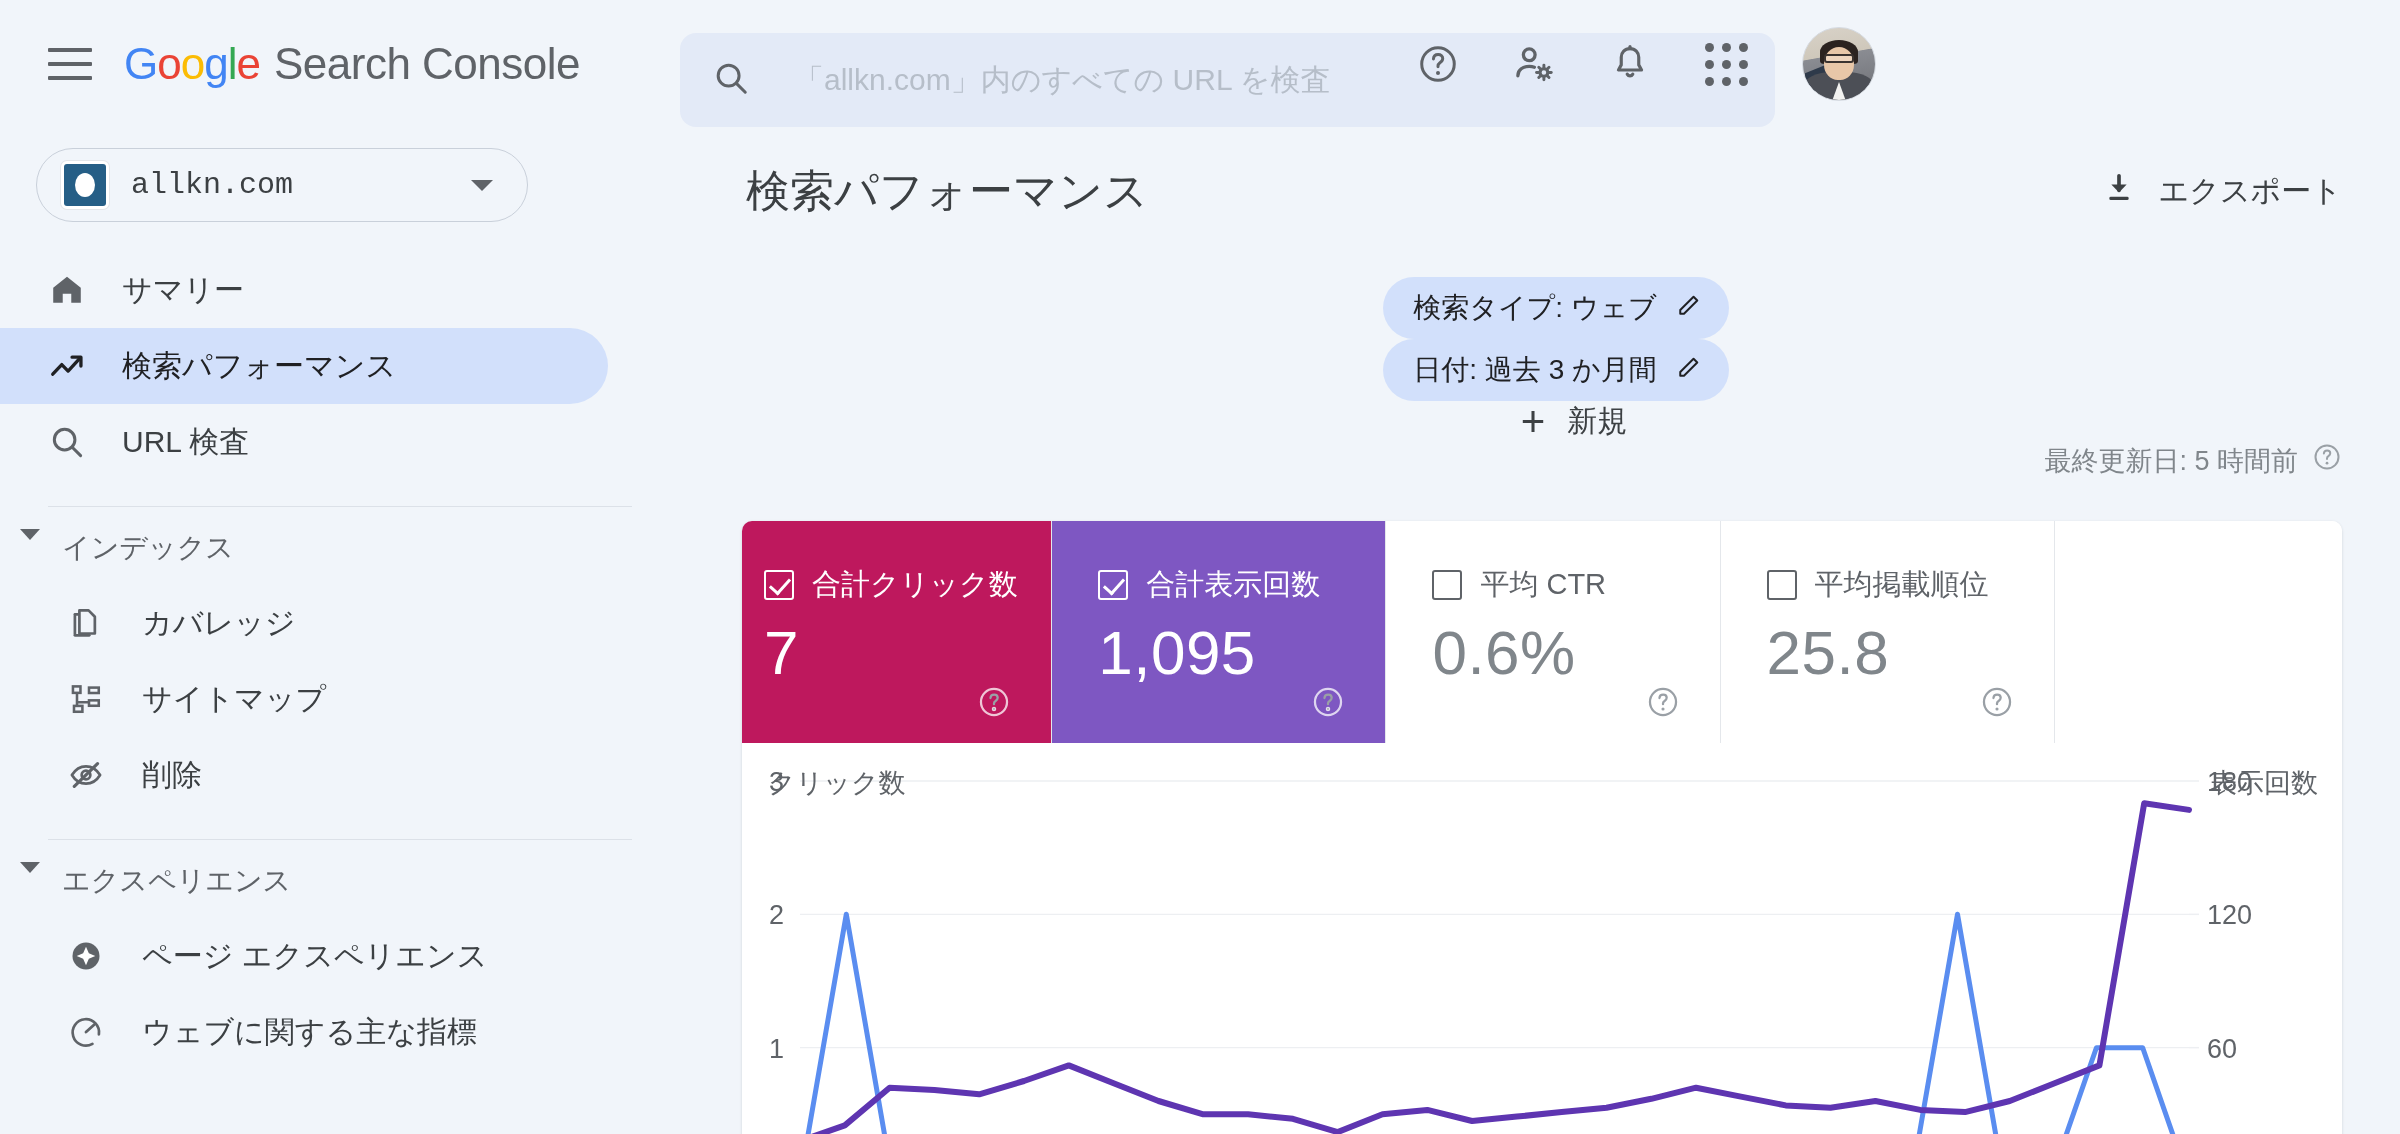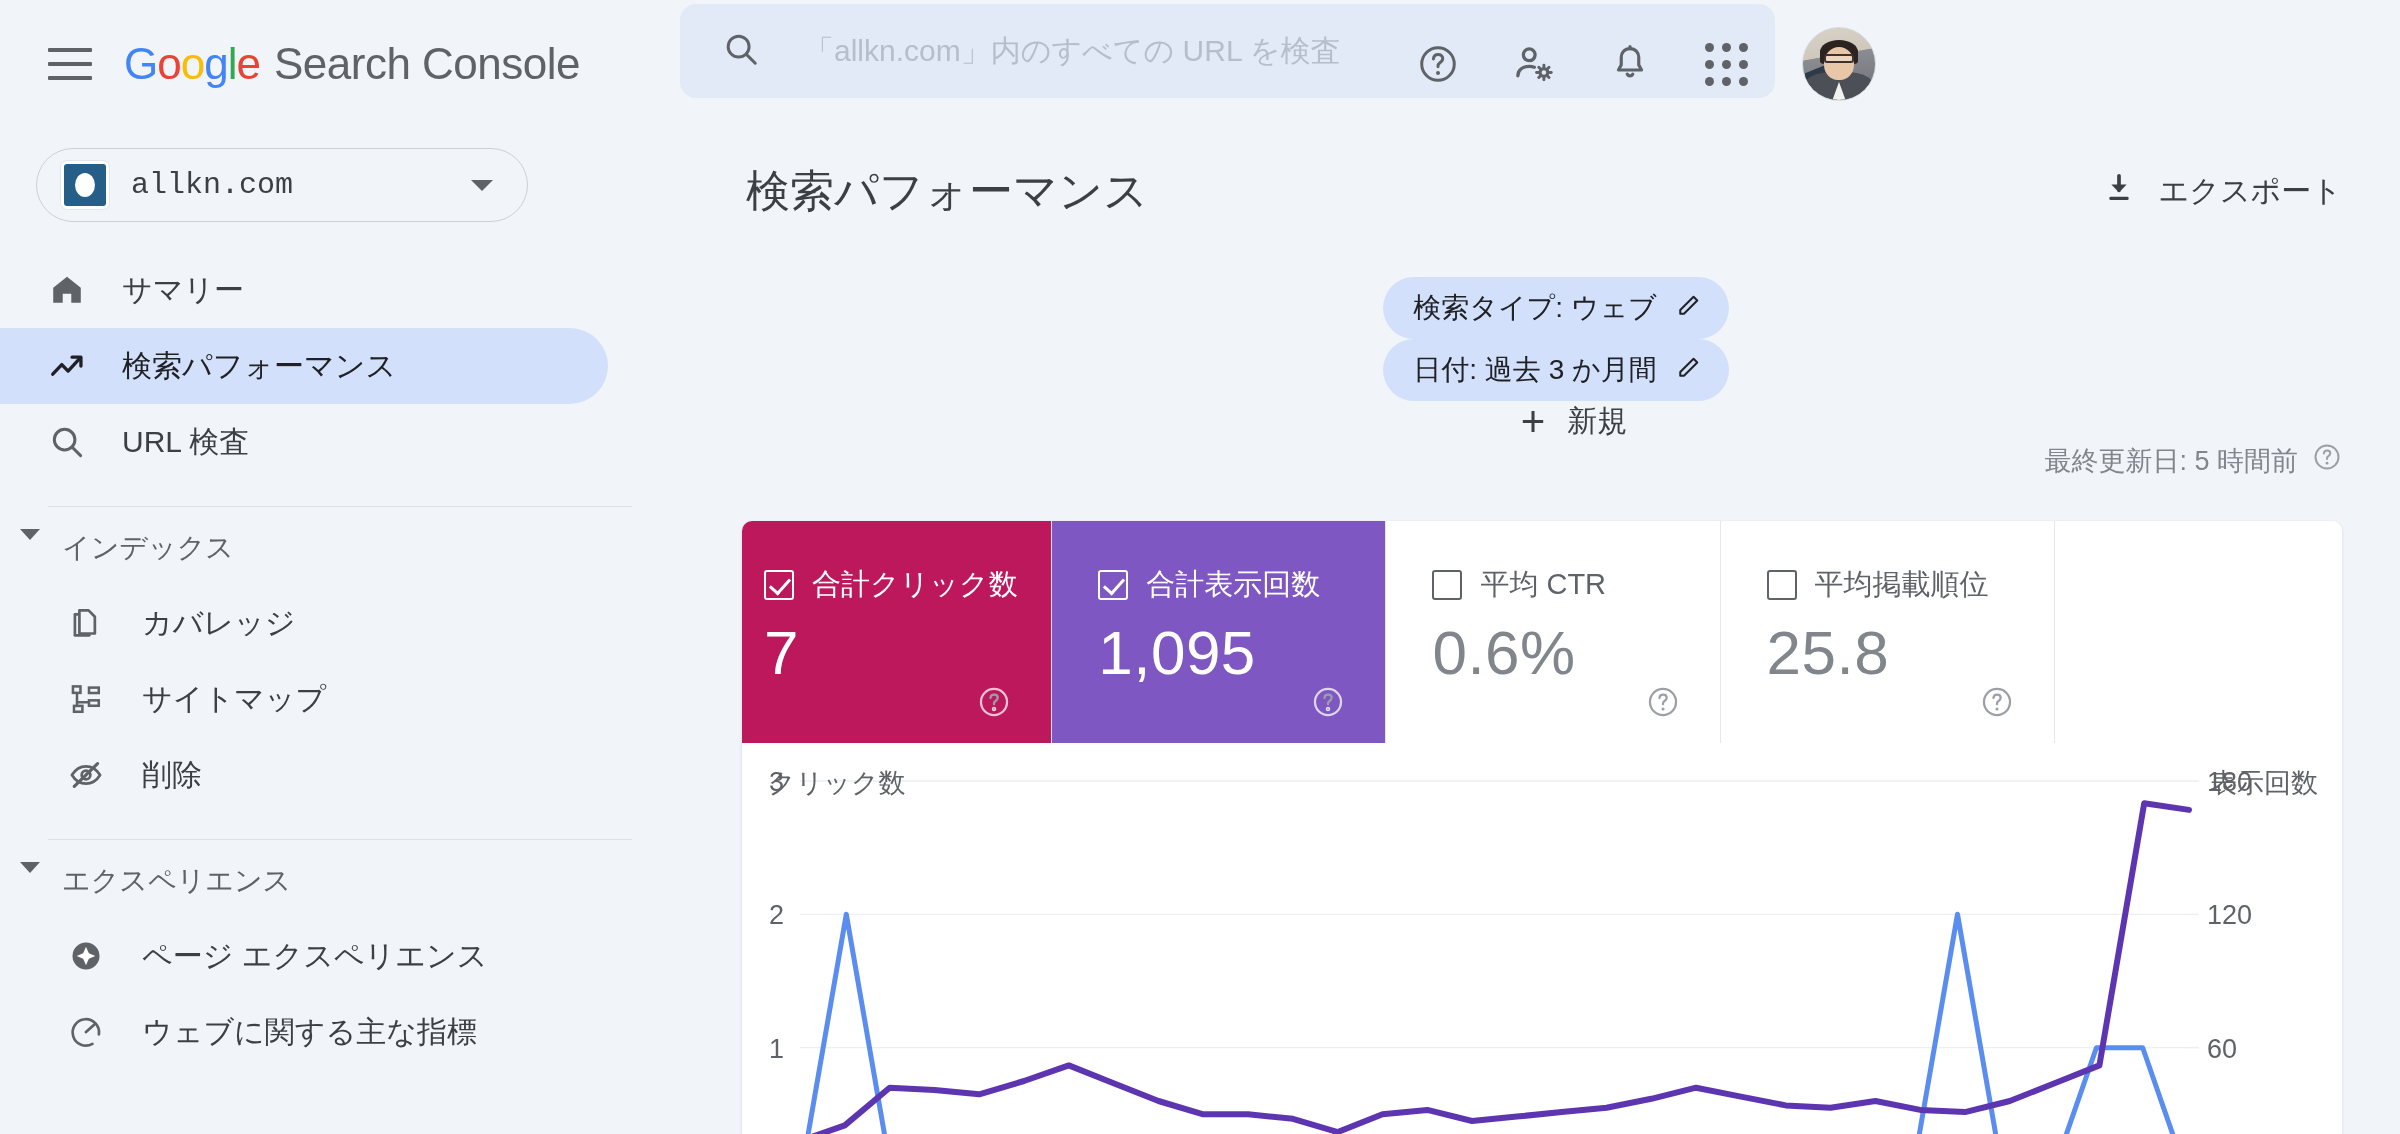--- a/index.html
+++ b/index.html
@@ -27,24 +27,24 @@
 
   .brand {
     font-size: 44px; letter-spacing: -0.5px; white-space: nowrap;
     color: #5F6368; display: flex; align-items: baseline;
   }
   .g-logo { font-weight: 400; letter-spacing: -1px; }
   .g-b { color:#4285F4 } .g-r { color:#EA4335 } .g-y { color:#FBBC05 } .g-g { color:#34A853 }
   .brand-rest { margin-left: 14px; color:#5F6368; }
 
   .searchbox {
-    position: absolute; left: 680px; top: 4px;
+    position: absolute; left: 680px; top: 33px;
     width: 1095px; height: 94px;
     background: #E3EAF7; border-radius: 16px;
-    display: flex; align-items: center; padding-left: 42px;
+    display: flex; align-items: center; padding-left: 32px;
     cursor: text;
   }
   .searchbox .mag { margin-right: 44px; flex: 0 0 auto; }
   .searchbox input {
     border: none; outline: none; background: transparent;
     font-family: inherit; font-size: 30px; color:#3C4043; width: 900px;
   }
   .searchbox input::placeholder { color:#B6BEC9; }
 
   .top-icons { position:absolute; right: 44px; top: 0; height:128px; display:flex; align-items:center; gap: 0; }

